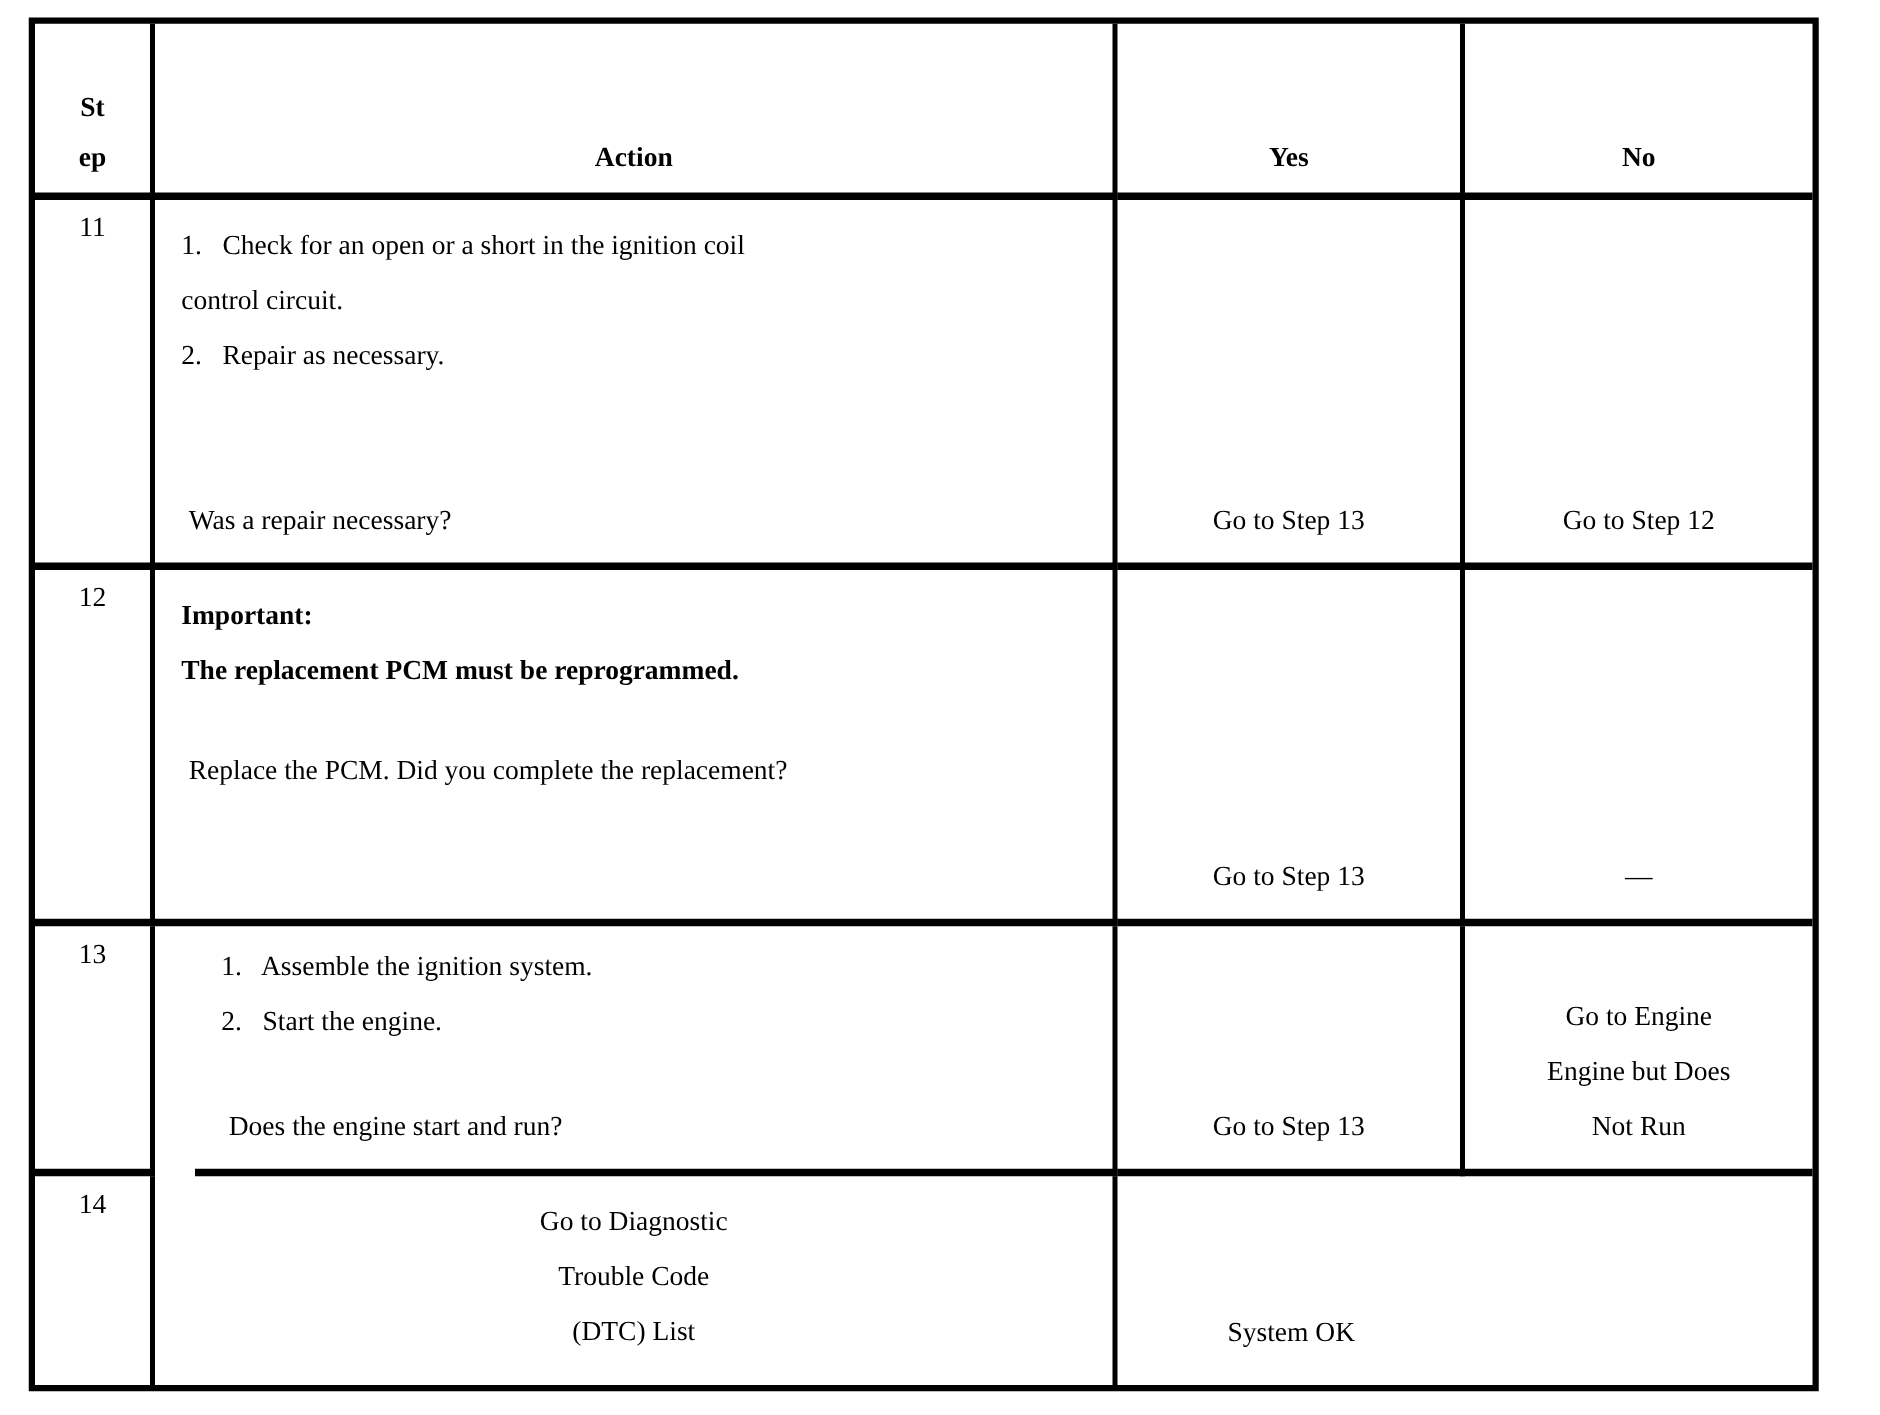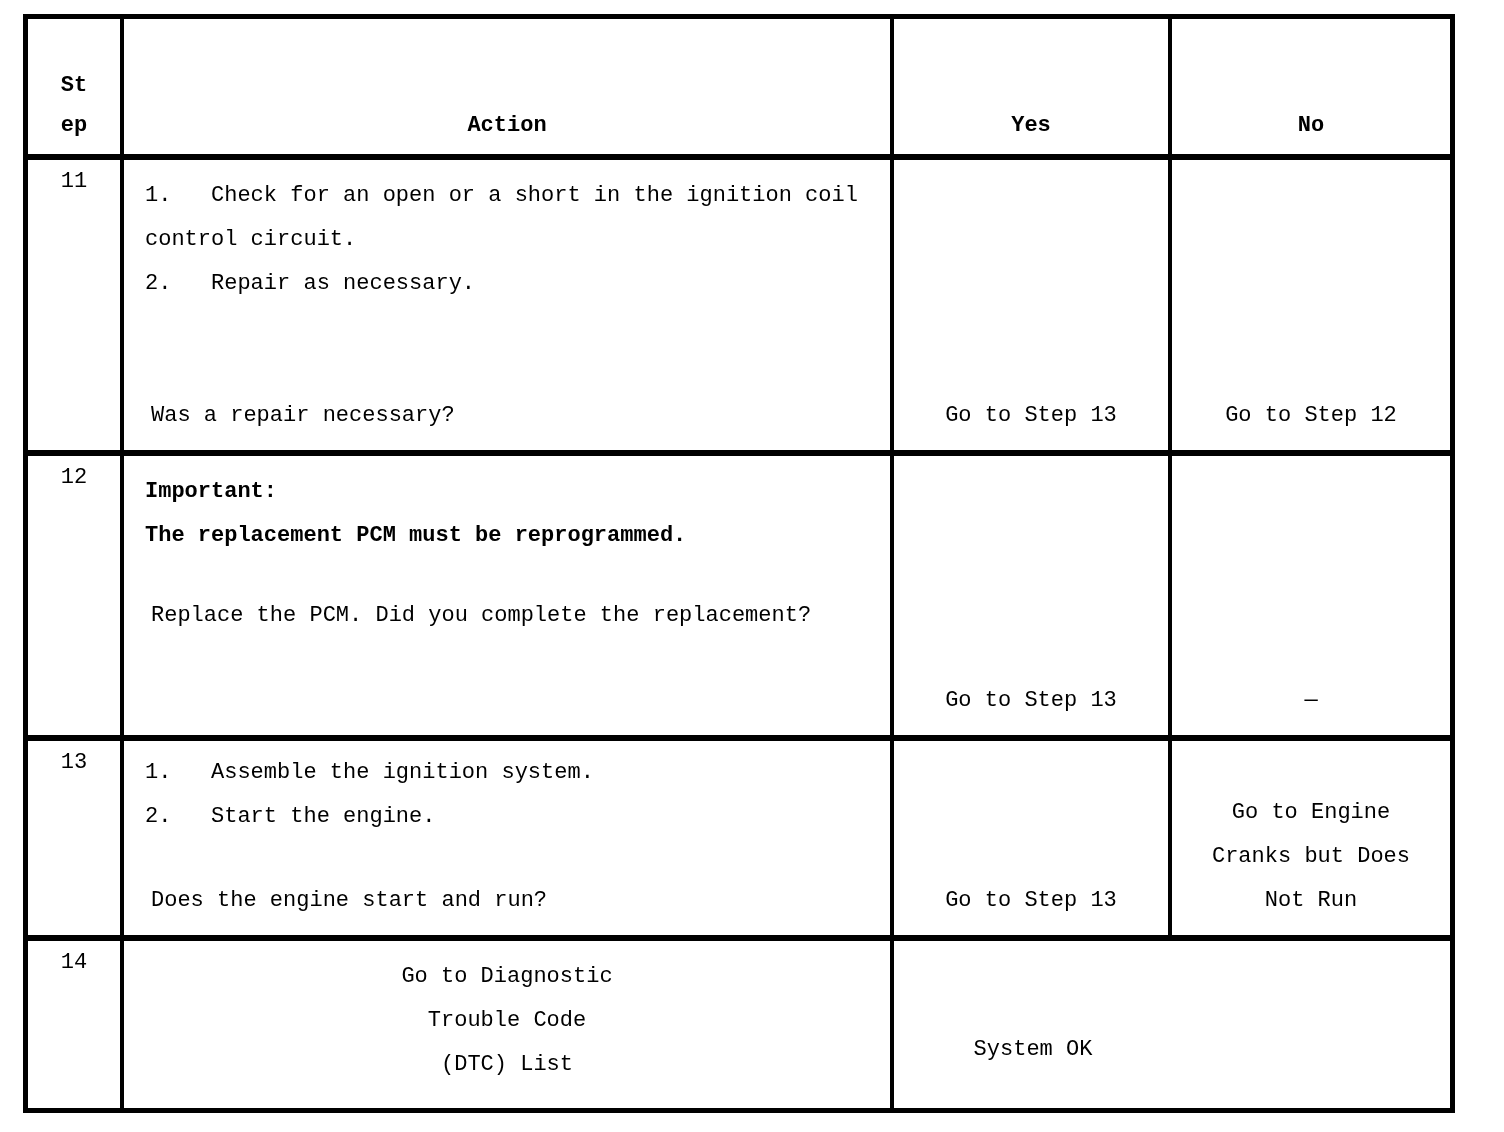--- a/index.html
+++ b/index.html
@@ -5,21 +5,21 @@
   html, body {
     margin: 0;
     padding: 0;
     background: #ffffff;
   }
   .page {
     position: relative;
     width: 1452px;
     height: 1132px;
     background: #ffffff;
-    font-family: Liberation Mono, monospace;
+    font-family: Liberation Serif, serif;
     color: #000000;
   }
   .diag-table {
     position: absolute;
     left: 23px;
     top: 14px;
     width: 1432px;
     box-sizing: border-box;
     border: 5px solid #000000;
     display: grid;
@@ -77,21 +77,21 @@
     align-items: center;
     text-align: left;
     padding-bottom: 12px;
     justify-content: flex-end;
   }
   .choice-cell.top-align {
     justify-content: flex-start;
     padding-top: 14px;
     padding-bottom: 0;
   }
-  .choice-cell.pb20 { padding-bottom: 36px; margin-top: 28px; }
+  .choice-cell.pb20 { padding-bottom: 20px; margin-top: 28px; }
 </style>
 </head>
 <body>
 
 <div class="page">
   <div class="diag-table">
 
     <div class="cell head vline hline">
       <div class="line">St</div>
       <div class="line">ep</div>
@@ -137,33 +137,33 @@
     <div class="cell choice-cell vline hline">
       <div class="line">Go to Step 13</div>
     </div>
     <div class="cell choice-cell hline">
       <div class="line">—</div>
     </div>
 
     <div class="cell step-cell vline hline">
       <div class="line">13</div>
     </div>
-    <div class="cell action-cell vline hline" style="padding-top:10px;">
+    <div class="cell action-cell vline hline" style="padding-top:10px;margin-left:32px;">
       <div>
         <div class="line">1.   Assemble the ignition system.</div>
         <div class="line">2.   Start the engine.</div>
       </div>
       <div class="line question">Does the engine start and run?</div>
     </div>
     <div class="cell choice-cell vline hline">
       <div class="line">Go to Step 13</div>
     </div>
     <div class="cell choice-cell hline">
       <div class="line">Go to Engine</div>
-      <div class="line">Cranks but Does</div>
+      <div class="line">Engine but Does</div>
       <div class="line">Not Run</div>
     </div>
 
     <div class="cell step-cell vline">
       <div class="line">14</div>
     </div>
     <div class="cell choice-cell top-align vline">
       <div class="line">Go to Diagnostic</div>
       <div class="line">Trouble Code</div>
       <div class="line">(DTC) List</div>

